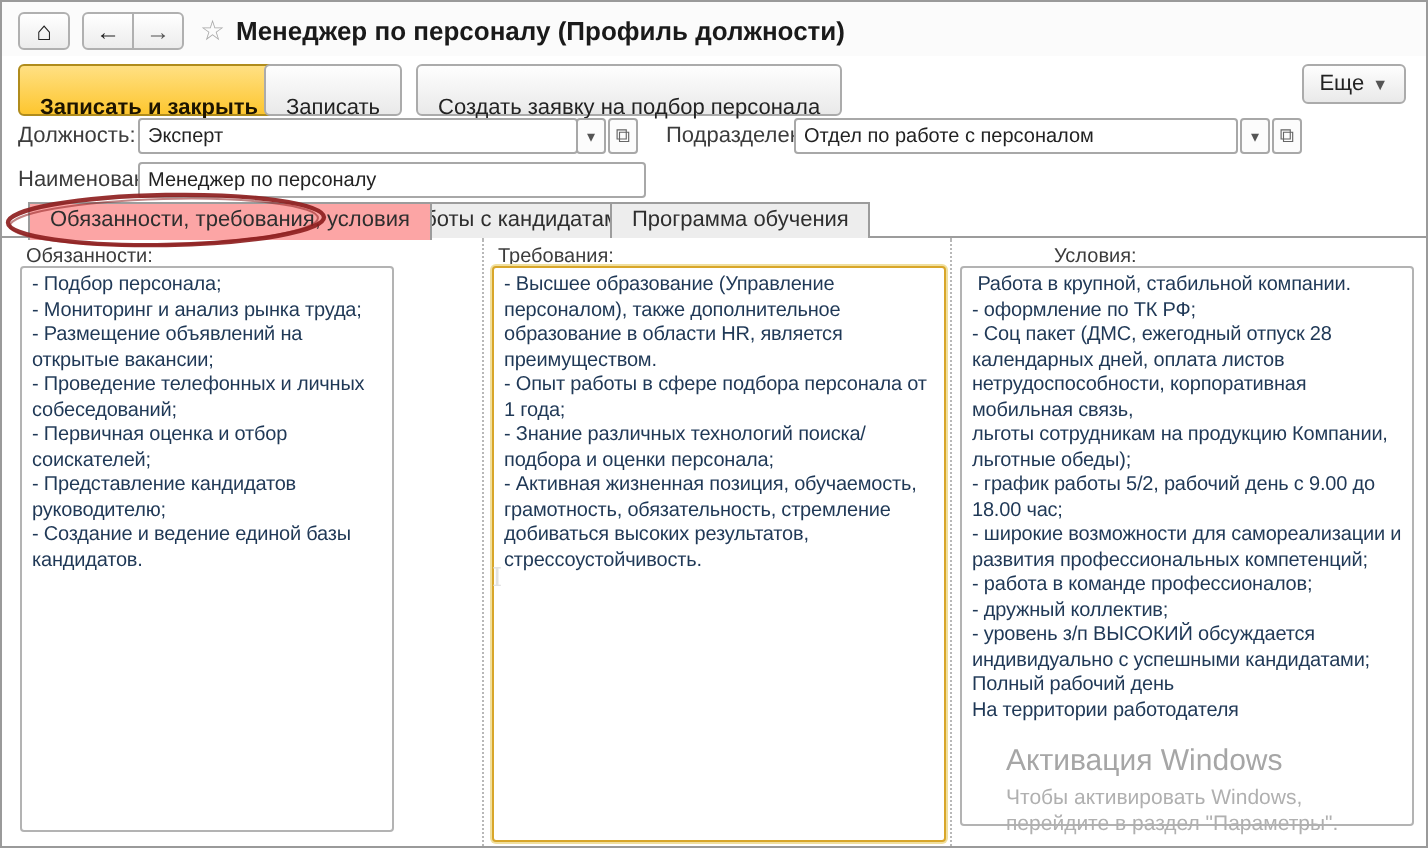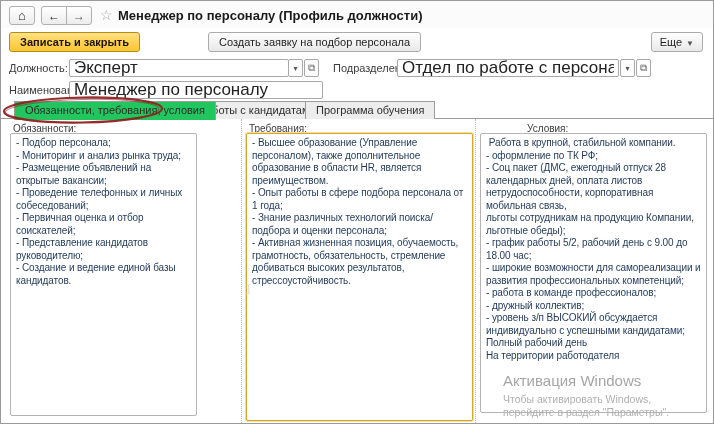--- a/index.html
+++ b/index.html
@@ -16,46 +16,46 @@
   .btn-home { position:absolute; left:8px; top:5px; width:26px; font-size:13px; }
   .nav-group { position:absolute; left:40px; top:5px; display:flex; }
   .nav-group .navbtn { width:26px; border-radius:0; font-size:12px; }
   .nav-group .navbtn:first-child { border-radius:3px 0 0 3px; }
   .nav-group .navbtn:last-child { border-radius:0 3px 3px 0; margin-left:-1px; color:#555; }
   .star { position:absolute; left:99px; top:6px; font-size:14px; color:#a9a9a9; cursor:pointer; }
   .title { position:absolute; left:117px; top:7px; font-size:13px; font-weight:bold; color:#1a1a1a; }
 
   
   .toolbar { position:absolute; left:0; top:28px; width:100%; height:26px; }
-  .btn { display:inline-block; height:20px; line-height:18px; padding:0 10px;
+  .btn { display:inline-block; height:20px; line-height:18px; padding:12px 10px;
          border:1px solid #ababab; border-radius:3px; font-size:11px; color:#222;
          background:linear-gradient(#fefefe,#e9e9e9); cursor:pointer; }
   .btn-primary { position:absolute; left:8px; top:3px; font-weight:bold; color:#1c1400;
                  background:linear-gradient(#ffe083,#fdc62f); border:1px solid #b08c1c; }
   .btn-save { position:absolute; left:131px; top:3px; }
   .btn-request { position:absolute; left:207px; top:3px; }
   .btn-more { position:absolute; right:10px; top:3px; padding:0 8px; }
   .caret { font-size:8px; color:#555; margin-left:4px; }
 
   
   .lbl { position:absolute; font-size:11px; color:#3c3c3c; }
   .inp { position:absolute; height:18px; border:1px solid #a8a8a8; border-radius:2px;
-         background:#fff; font-family:inherit; font-size:17px; color:#222; padding:0 4px; }
+         background:#fff; font-family:inherit; font-size:10px; color:#222; padding:0 4px; }
   .cmb-btn { position:absolute; height:18px; width:15px; border:1px solid #a8a8a8;
              border-radius:2px; background:#fcfcfc; font-size:8px; color:#555;
              display:flex; align-items:center; justify-content:center; cursor:pointer; }
   .open-glyph { font-size:10px; color:#666; }
 
   
   .tabstrip { position:absolute; left:0; top:100px; width:100%; height:18px; }
   .tabstrip::after { content:""; position:absolute; left:0; right:0; bottom:0; border-bottom:1px solid #9c9c9c; }
   .tab { position:absolute; top:0; height:18px; line-height:17px; padding:0 10px;
          border:1px solid #9c9c9c; border-bottom:none; background:#ededed;
          font-size:11px; color:#2e2e2e; cursor:pointer; z-index:1; }
-  .tab.active { background:#22c55e; height:19px; z-index:3; font-weight:normal; }
+  .tab.active { background:#fca5a5; height:19px; z-index:3; font-weight:normal; }
   .annotation { position:absolute; left:-1px; top:93px; z-index:5; pointer-events:none; }
 
   
   .content { position:absolute; left:0; top:118px; width:100%; height:304px; background:#fff; }
   .col-label { position:absolute; top:4px; font-size:10px; color:#3c3c3c; }
   .textbox { position:absolute; top:14px; background:#fff; border:1px solid #b3b3b3;
              border-radius:2px; padding:3px 5px; font-size:10px; line-height:12.5px;
              letter-spacing:-0.1px; color:#1f3856; white-space:pre-wrap; overflow:hidden; cursor:text; }
   .textbox.focused { border:1px solid #d8a62a; box-shadow:0 0 0 1px #f0df9e; color:#1f3856; }
   .splitter { position:absolute; top:0; bottom:0; width:3px;
@@ -84,20 +84,21 @@
       <div class="navbtn">
         <span>→</span>
       </div>
     </div>
     <span class="star">☆</span>
     <span class="title">Менеджер по персоналу (Профиль должности)</span>
   </div>
 
   <div class="toolbar">
     <button class="btn btn-primary">Записать и закрыть</button>
+    <button class="btn btn-save">Записать</button>
     <button class="btn btn-request">Создать заявку на подбор персонала</button>
     <button class="btn btn-more"><span>Еще</span><span class="caret">▼</span></button>
   </div>
 
   <span class="lbl" style="left:8px; top:61px;">Должность:</span>
   <input class="inp" style="left: 68px; top: 58px; width: 220px;" value="Эксперт">
   <div class="cmb-btn" style="left:287px; top:58px;">
       <span>▾</span>
     </div>
   <div class="cmb-btn" style="left:303px; top:58px;">

